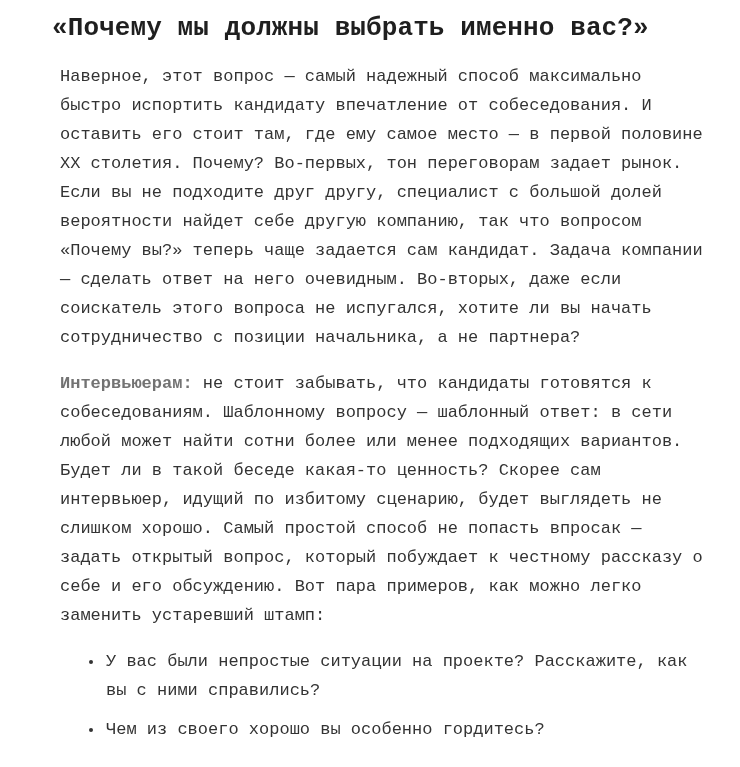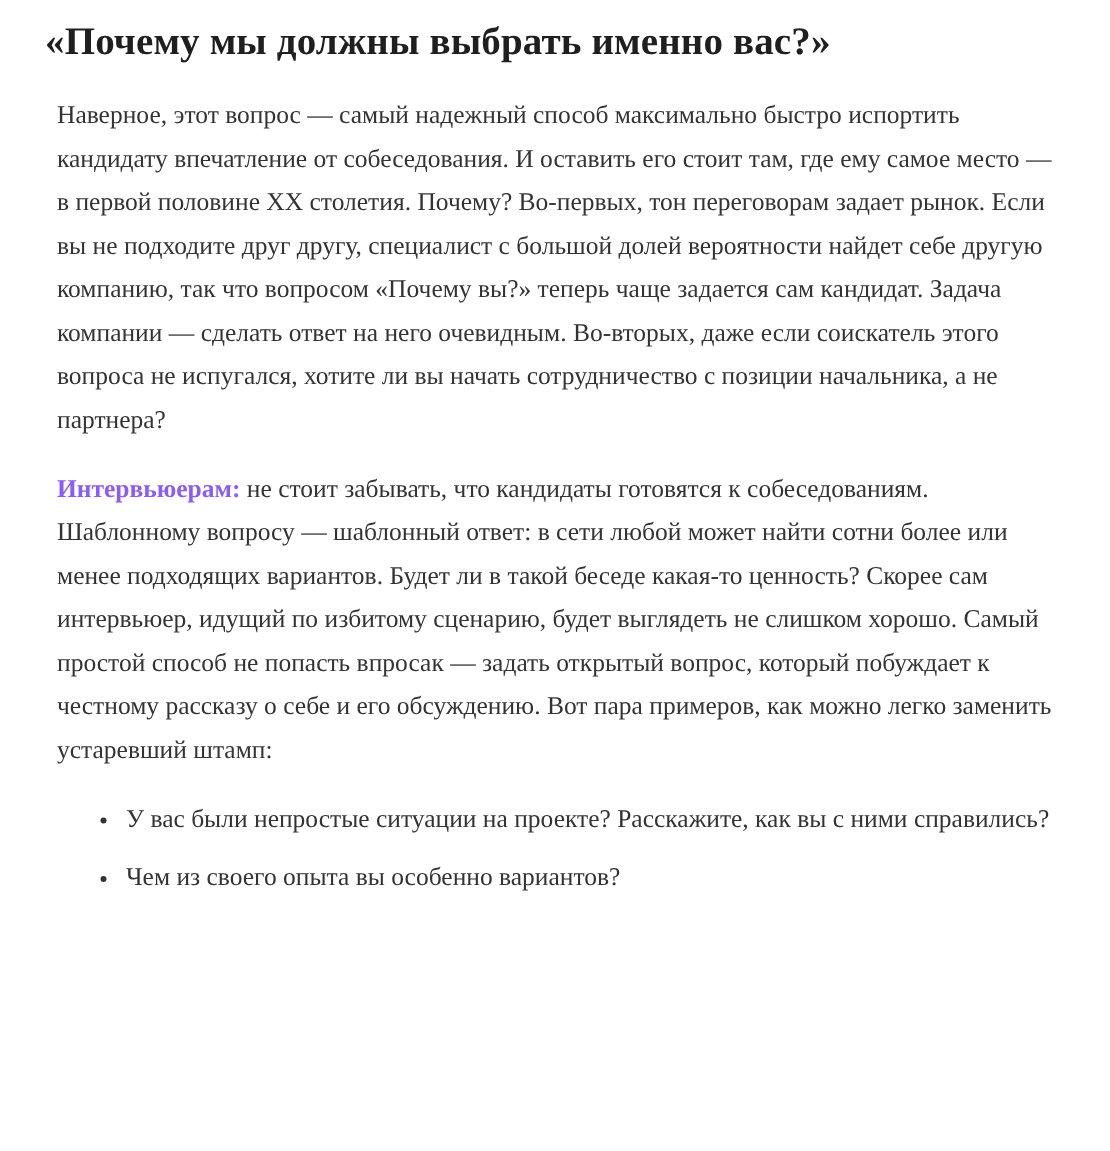--- a/index.html
+++ b/index.html
@@ -8,40 +8,40 @@
     background: #ffffff;
   }
   body {
     width: 740px;
     height: 767px;
     overflow: hidden;
   }
   .article {
     box-sizing: border-box;
     width: 740px;
-    padding: 12px 27px 0 38px;
+    padding: 12px 27px 0 60px;
     color: #333333;
-    font-family: Liberation Serif, serif;
+    font-family: Liberation Mono, monospace;
     font-size: 17px;
     line-height: 29px;
     -webkit-font-smoothing: antialiased;
   }
   .article h1 {
     margin: 0 0 18px -8px;
     color: #1f1f1f;
     font-size: 26px;
     line-height: 32px;
     font-weight: bold;
     letter-spacing: 0.1px;
   }
   .article p {
     margin: 0 4px 17px 0;
   }
   .article p b {
-    color: #8b5cf6;
+    color: #737373;
   }
   .article ul {
     margin: 3px 0 0 0;
     padding: 0 0 0 36px;
   }
   .article li {
     margin: 0 0 10px 8px;
     padding-left: 2px;
   }
   .article li::marker {
@@ -55,15 +55,15 @@
 <article class="article">
   <h1>«Почему мы должны выбрать именно вас?»</h1>
 
   <p><span>Наверное, этот вопрос — самый надежный способ максимально быстро испортить кандидату впечатление от собеседования. И оставить его стоит там, где ему самое место — в первой половине XX столетия. Почему? Во-первых, тон переговорам задает рынок. Если вы не подходите друг другу, специалист с большой долей вероятности найдет себе другую компанию, так что вопросом «Почему вы?» теперь чаще задается сам кандидат. Задача компании — сделать ответ на него очевидным. Во-вторых, даже если соискатель этого вопроса не испугался, хотите ли вы начать сотрудничество с позиции начальника, а не партнера?</span></p>
 
 
   <p><b>Интервьюерам:</b><span> не стоит забывать, что кандидаты готовятся к собеседованиям. Шаблонному вопросу — шаблонный ответ: в сети любой может найти сотни более или менее подходящих вариантов. Будет ли в такой беседе какая-то ценность? Скорее сам интервьюер, идущий по избитому сценарию, будет выглядеть не слишком хорошо. Самый простой способ не попасть впросак — задать открытый вопрос, который побуждает к честному рассказу о себе и его обсуждению. Вот пара примеров, как можно легко заменить устаревший штамп:</span></p>
 
   <ul>
     <li><span>У вас были непростые ситуации на проекте? Расскажите, как вы с ними справились?</span></li>
-    <li><span>Чем из своего опыта вы особенно вариантов?</span></li>
+    <li><span>Чем из своего хорошо вы особенно гордитесь?</span></li>
   </ul>
 </article>
 
 </body></html>

